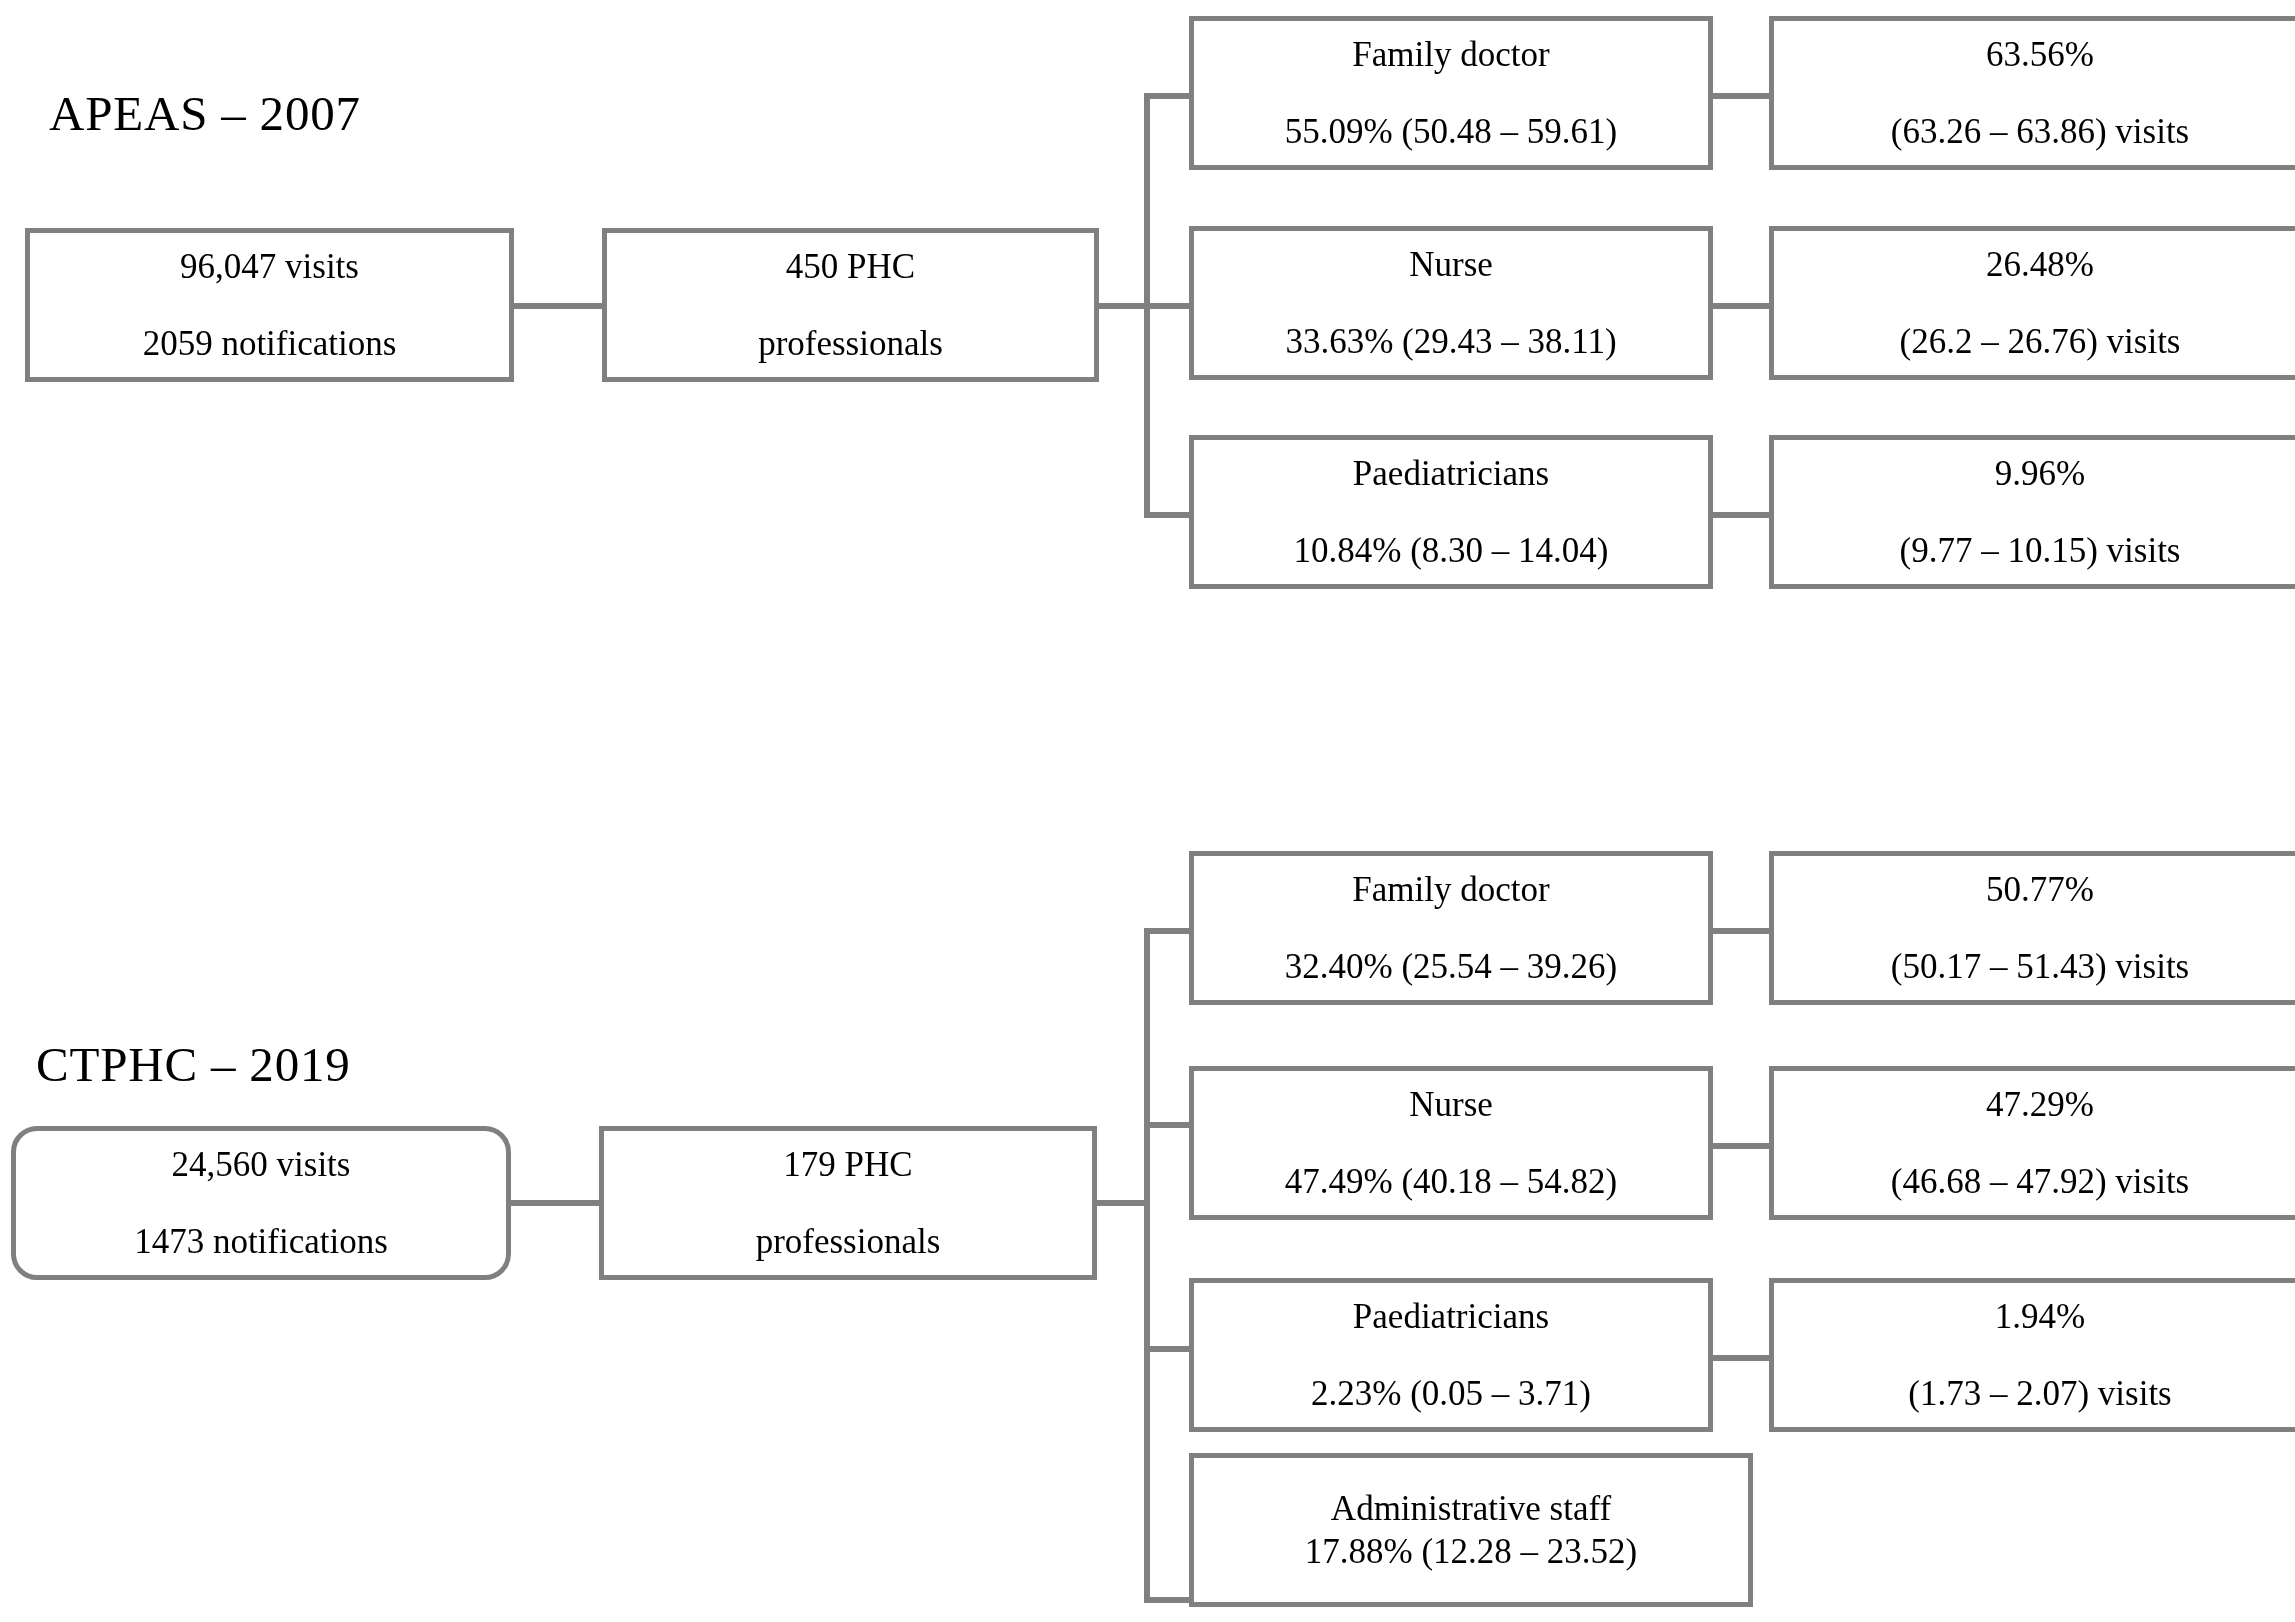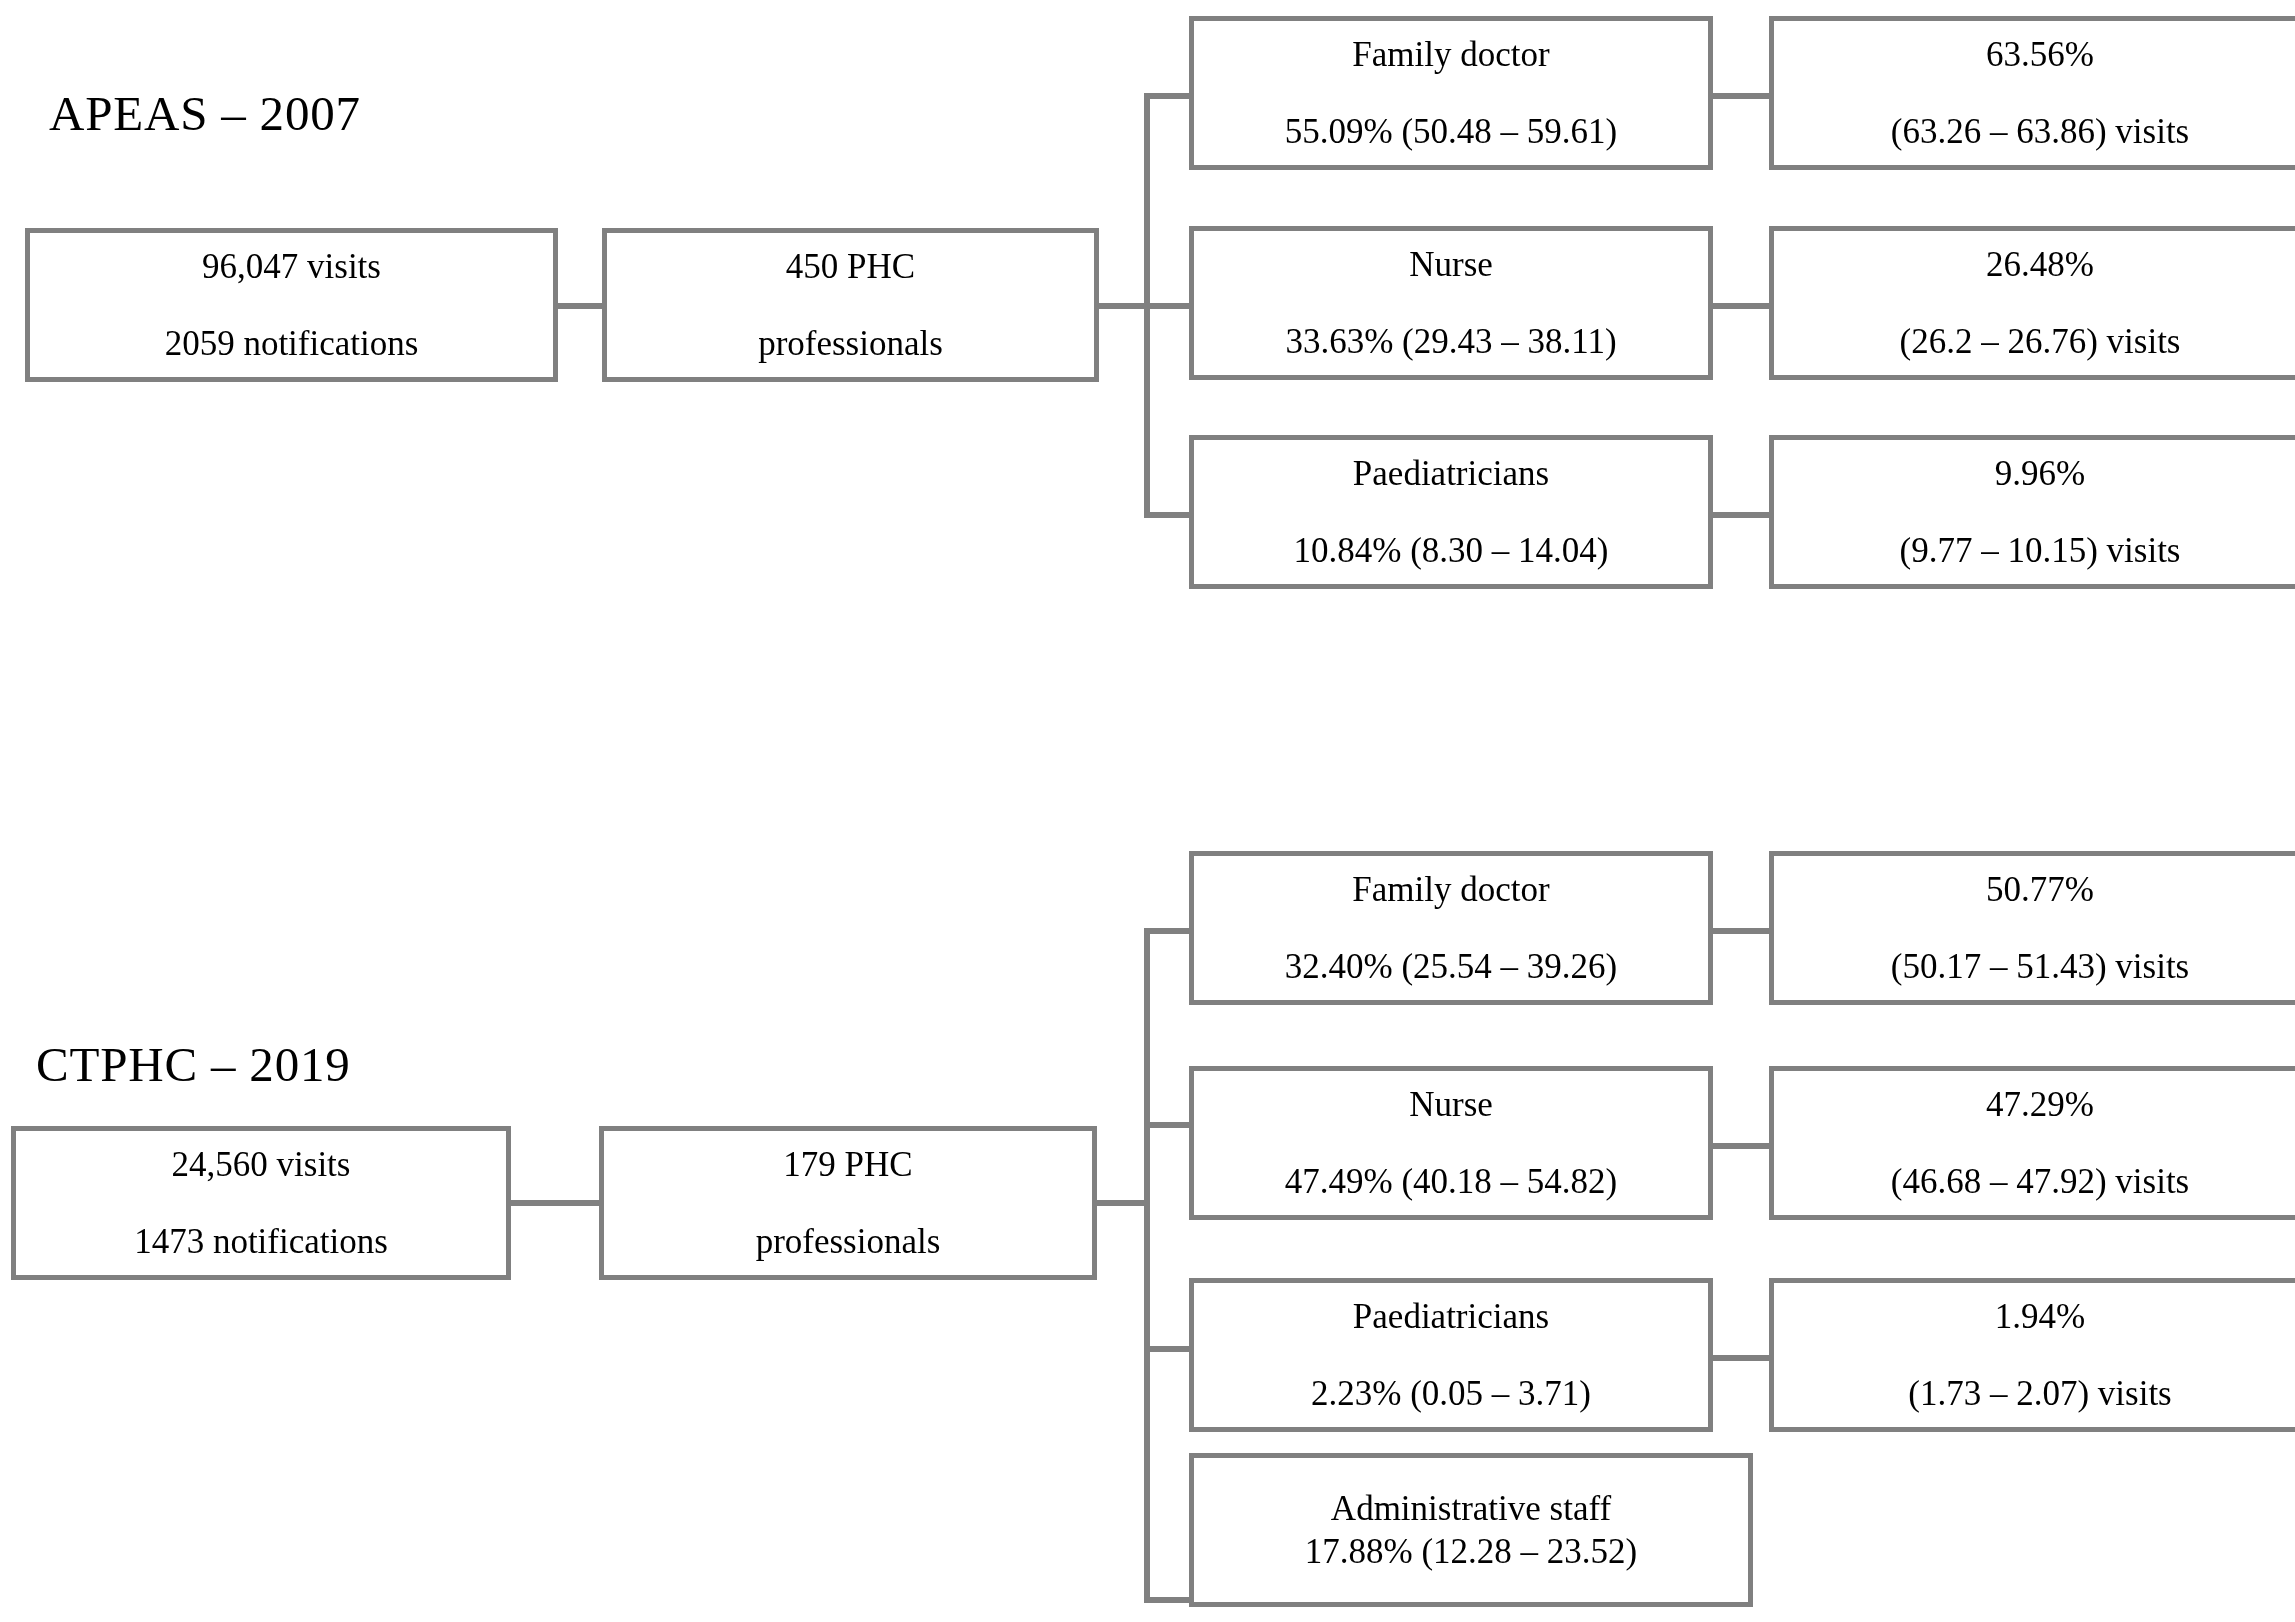--- a/index.html
+++ b/index.html
@@ -60,21 +60,21 @@
     z-index: 1;
   }
 </style>
 </head>
 <body>
 
 <div id="page">
 
   <div class="section-title" style="left:49px; top:85px;">APEAS – 2007</div>
 
-  <div class="node two-line" style="left:25px; top:228px; width:533px; height:154px;">
+  <div class="node two-line" style="left:25px; top:228px; width:489px; height:154px;">
     <span class="line1">96,047  visits</span>
     <span class="line2">2059 notifications</span>
   </div>
 
   <div class="conn-h" style="left:511px; top:303px; width:96px;"></div>
 
   <div class="node two-line" style="left:602px; top:228px; width:497px; height:154px;">
     <span class="line1">450 PHC</span>
     <span class="line2">professionals</span>
   </div>
@@ -112,21 +112,21 @@
     <span class="line1">26.48%</span>
     <span class="line2">(26.2 – 26.76) visits</span>
   </div>
   <div class="node two-line" style="left:1769px; top:435px; width:542px; height:154px;">
     <span class="line1">9.96%</span>
     <span class="line2">(9.77 – 10.15) visits</span>
   </div>
 
   <div class="section-title" style="left:36px; top:1036px;">CTPHC – 2019</div>
 
-  <div class="node two-line" style="left:11px; top:1126px; width:500px; height:154px;">
+  <div class="node two-line" style="left:11px; top:1126px; width:500px; height:154px;border-radius:26px;">
     <span class="line1">24,560 visits</span>
     <span class="line2">1473 notifications</span>
   </div>
 
   <div class="conn-h" style="left:508px; top:1200px; width:96px;"></div>
 
   <div class="node two-line" style="left:599px; top:1126px; width:498px; height:154px;">
     <span class="line1">179 PHC</span>
     <span class="line2">professionals</span>
   </div>

